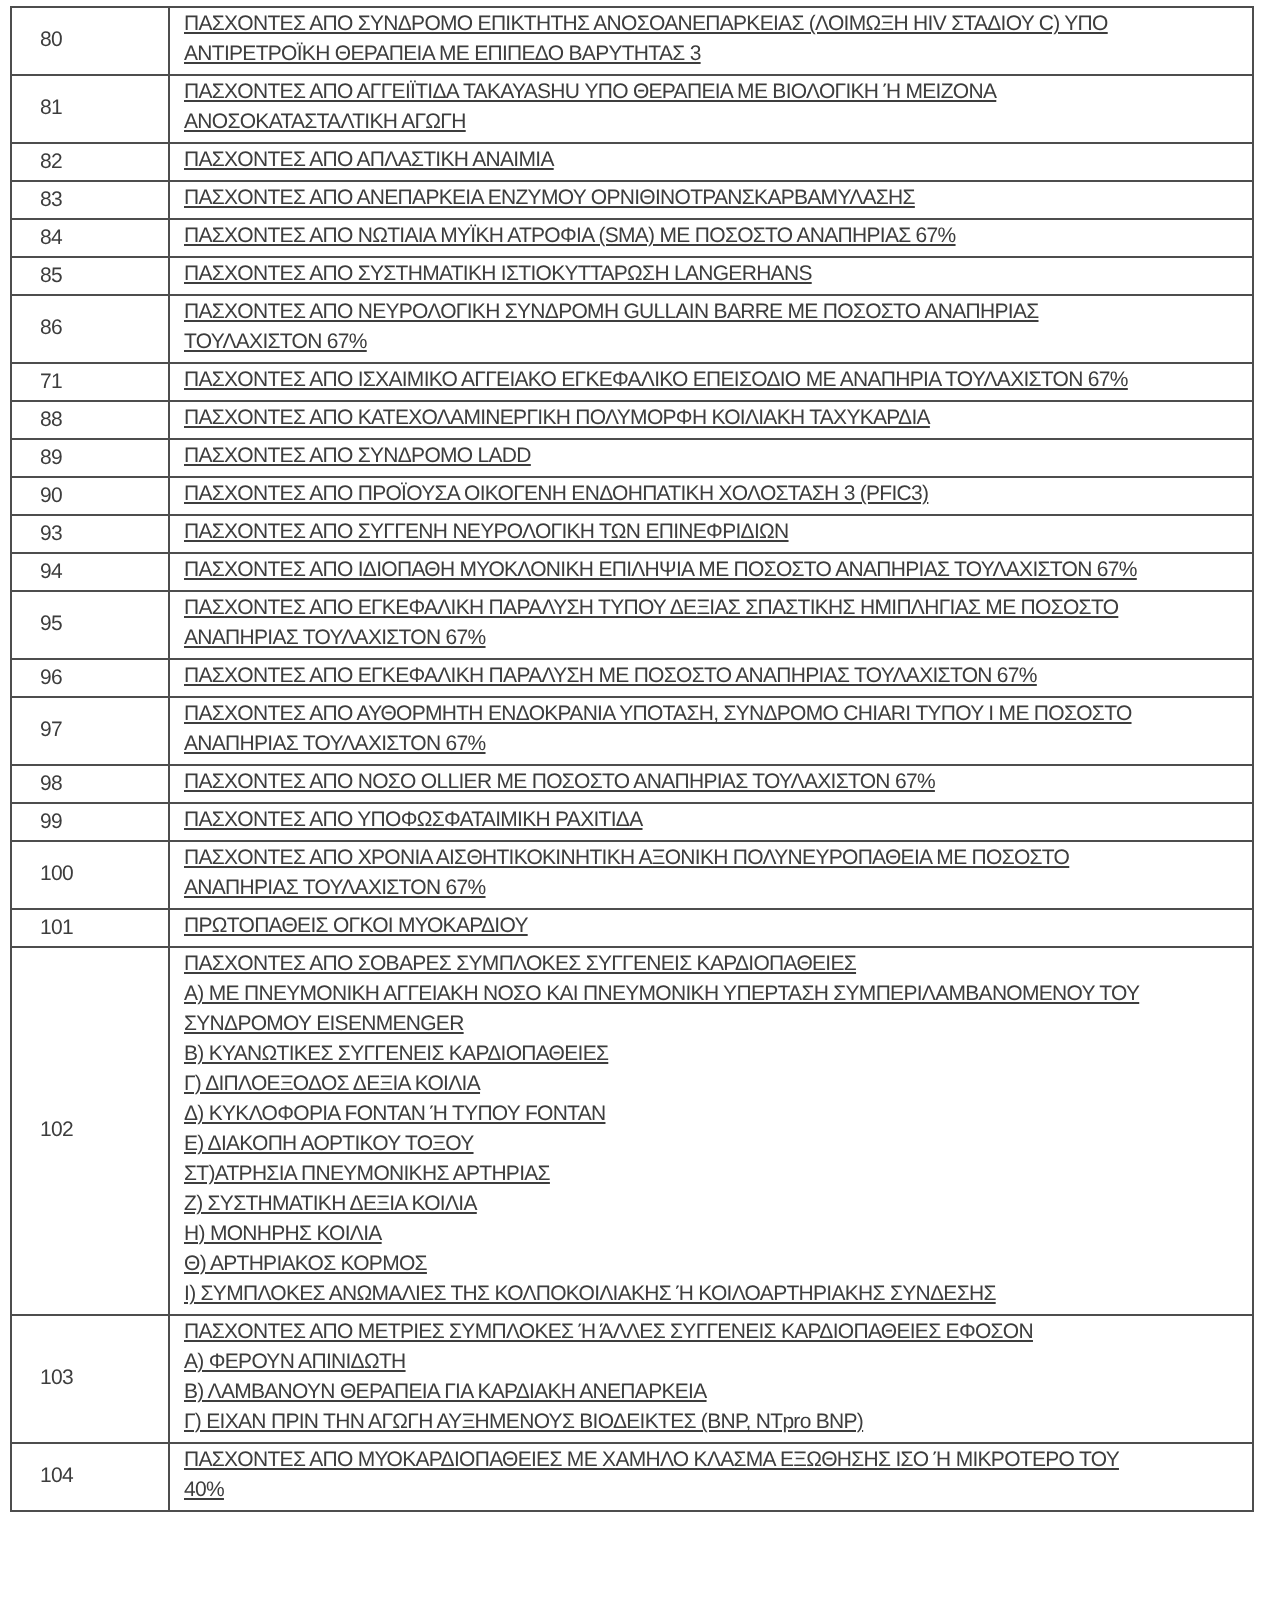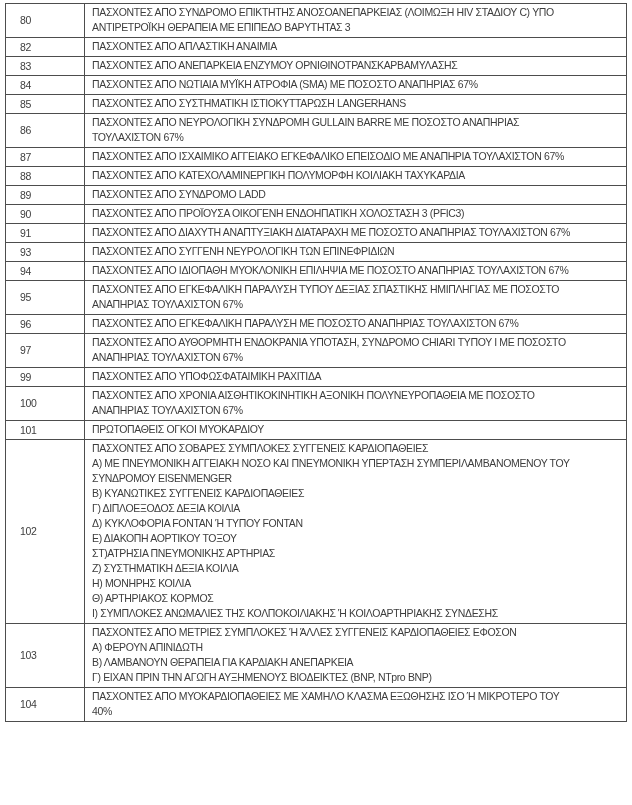--- a/index.html
+++ b/index.html
@@ -30,32 +30,38 @@
     vertical-align: middle;
     overflow: hidden;
   }
   td.num {
     width: 60px;
     padding: 1px 4px 1px 14px;
   }
   td.txt {
     padding: 1px 8px 2px 7px;
     white-space: pre-line;
+    text-decoration: underline;
   }
 </style>
 </head>
 <body>
 
 <div class="page">
   <table class="cond-table">
     <tbody>
       <tr>
         <td class="num">80</td>
         <td class="txt">ΠΑΣΧΟΝΤΕΣ ΑΠΟ ΣΥΝΔΡΟΜΟ ΕΠΙΚΤΗΤΗΣ ΑΝΟΣΟΑΝΕΠΑΡΚΕΙΑΣ (ΛΟΙΜΩΞΗ HIV ΣΤΑΔΙΟΥ C) ΥΠΟ
 ΑΝΤΙΡΕΤΡΟΪΚΗ ΘΕΡΑΠΕΙΑ ΜΕ ΕΠΙΠΕΔΟ ΒΑΡΥΤΗΤΑΣ 3</td>
+      </tr>
+      <tr>
+        <td class="num">81</td>
+        <td class="txt">ΠΑΣΧΟΝΤΕΣ ΑΠΟ ΑΓΓΕΙΪΤΙΔΑ TAKAYASHU ΥΠΟ ΘΕΡΑΠΕΙΑ ΜΕ ΒΙΟΛΟΓΙΚΗ Ή ΜΕΙΖΟΝΑ
+ΑΝΟΣΟΚΑΤΑΣΤΑΛΤΙΚΗ ΑΓΩΓΗ</td>
       </tr>
       <tr>
         <td class="num">82</td>
         <td class="txt">ΠΑΣΧΟΝΤΕΣ ΑΠΟ ΑΠΛΑΣΤΙΚΗ ΑΝΑΙΜΙΑ</td>
       </tr>
       <tr>
         <td class="num">83</td>
         <td class="txt">ΠΑΣΧΟΝΤΕΣ ΑΠΟ ΑΝΕΠΑΡΚΕΙΑ ΕΝΖΥΜΟΥ ΟΡΝΙΘΙΝΟΤΡΑΝΣΚΑΡΒΑΜΥΛΑΣΗΣ</td>
       </tr>
       <tr>
@@ -65,38 +71,34 @@
       <tr>
         <td class="num">85</td>
         <td class="txt">ΠΑΣΧΟΝΤΕΣ ΑΠΟ ΣΥΣΤΗΜΑΤΙΚΗ ΙΣΤΙΟΚΥΤΤΑΡΩΣΗ LANGERHANS</td>
       </tr>
       <tr>
         <td class="num">86</td>
         <td class="txt">ΠΑΣΧΟΝΤΕΣ ΑΠΟ ΝΕΥΡΟΛΟΓΙΚΗ ΣΥΝΔΡΟΜΗ GULLAIN BARRE ΜΕ ΠΟΣΟΣΤΟ ΑΝΑΠΗΡΙΑΣ
 ΤΟΥΛΑΧΙΣΤΟΝ 67%</td>
       </tr>
       <tr>
-        <td class="num">87</td>
+        <td class="num">71</td>
         <td class="txt">ΠΑΣΧΟΝΤΕΣ ΑΠΟ ΙΣΧΑΙΜΙΚΟ ΑΓΓΕΙΑΚΟ ΕΓΚΕΦΑΛΙΚΟ ΕΠΕΙΣΟΔΙΟ ΜΕ ΑΝΑΠΗΡΙΑ ΤΟΥΛΑΧΙΣΤΟΝ 67%</td>
       </tr>
       <tr>
         <td class="num">88</td>
         <td class="txt">ΠΑΣΧΟΝΤΕΣ ΑΠΟ ΚΑΤΕΧΟΛΑΜΙΝΕΡΓΙΚΗ ΠΟΛΥΜΟΡΦΗ ΚΟΙΛΙΑΚΗ ΤΑΧΥΚΑΡΔΙΑ</td>
       </tr>
       <tr>
         <td class="num">89</td>
         <td class="txt">ΠΑΣΧΟΝΤΕΣ ΑΠΟ ΣΥΝΔΡΟΜΟ LADD</td>
       </tr>
       <tr>
         <td class="num">90</td>
         <td class="txt">ΠΑΣΧΟΝΤΕΣ ΑΠΟ ΠΡΟΪΟΥΣΑ ΟΙΚΟΓΕΝΗ ΕΝΔΟΗΠΑΤΙΚΗ ΧΟΛΟΣΤΑΣΗ 3 (PFIC3)</td>
-      </tr>
-      <tr>
-        <td class="num">91</td>
-        <td class="txt">ΠΑΣΧΟΝΤΕΣ ΑΠΟ ΔΙΑΧΥΤΗ ΑΝΑΠΤΥΞΙΑΚΗ ΔΙΑΤΑΡΑΧΗ ΜΕ ΠΟΣΟΣΤΟ ΑΝΑΠΗΡΙΑΣ ΤΟΥΛΑΧΙΣΤΟΝ 67%</td>
       </tr>
       <tr>
         <td class="num">93</td>
         <td class="txt">ΠΑΣΧΟΝΤΕΣ ΑΠΟ ΣΥΓΓΕΝΗ ΝΕΥΡΟΛΟΓΙΚΗ ΤΩΝ ΕΠΙΝΕΦΡΙΔΙΩΝ</td>
       </tr>
       <tr>
         <td class="num">94</td>
         <td class="txt">ΠΑΣΧΟΝΤΕΣ ΑΠΟ ΙΔΙΟΠΑΘΗ ΜΥΟΚΛΟΝΙΚΗ ΕΠΙΛΗΨΙΑ ΜΕ ΠΟΣΟΣΤΟ ΑΝΑΠΗΡΙΑΣ ΤΟΥΛΑΧΙΣΤΟΝ 67%</td>
       </tr>
       <tr>
@@ -105,20 +107,24 @@
 ΑΝΑΠΗΡΙΑΣ ΤΟΥΛΑΧΙΣΤΟΝ 67%</td>
       </tr>
       <tr>
         <td class="num">96</td>
         <td class="txt">ΠΑΣΧΟΝΤΕΣ ΑΠΟ ΕΓΚΕΦΑΛΙΚΗ ΠΑΡΑΛΥΣΗ ΜΕ ΠΟΣΟΣΤΟ ΑΝΑΠΗΡΙΑΣ ΤΟΥΛΑΧΙΣΤΟΝ 67%</td>
       </tr>
       <tr>
         <td class="num">97</td>
         <td class="txt">ΠΑΣΧΟΝΤΕΣ ΑΠΟ ΑΥΘΟΡΜΗΤΗ ΕΝΔΟΚΡΑΝΙΑ ΥΠΟΤΑΣΗ, ΣΥΝΔΡΟΜΟ CHIARI ΤΥΠΟΥ Ι ΜΕ ΠΟΣΟΣΤΟ
 ΑΝΑΠΗΡΙΑΣ ΤΟΥΛΑΧΙΣΤΟΝ 67%</td>
+      </tr>
+      <tr>
+        <td class="num">98</td>
+        <td class="txt">ΠΑΣΧΟΝΤΕΣ ΑΠΟ ΝΟΣΟ OLLIER ΜΕ ΠΟΣΟΣΤΟ ΑΝΑΠΗΡΙΑΣ ΤΟΥΛΑΧΙΣΤΟΝ 67%</td>
       </tr>
       <tr>
         <td class="num">99</td>
         <td class="txt">ΠΑΣΧΟΝΤΕΣ ΑΠΟ ΥΠΟΦΩΣΦΑΤΑΙΜΙΚΗ ΡΑΧΙΤΙΔΑ</td>
       </tr>
       <tr>
         <td class="num">100</td>
         <td class="txt">ΠΑΣΧΟΝΤΕΣ ΑΠΟ ΧΡΟΝΙΑ ΑΙΣΘΗΤΙΚΟΚΙΝΗΤΙΚΗ ΑΞΟΝΙΚΗ ΠΟΛΥΝΕΥΡΟΠΑΘΕΙΑ ΜΕ ΠΟΣΟΣΤΟ
 ΑΝΑΠΗΡΙΑΣ ΤΟΥΛΑΧΙΣΤΟΝ 67%</td>
       </tr>

